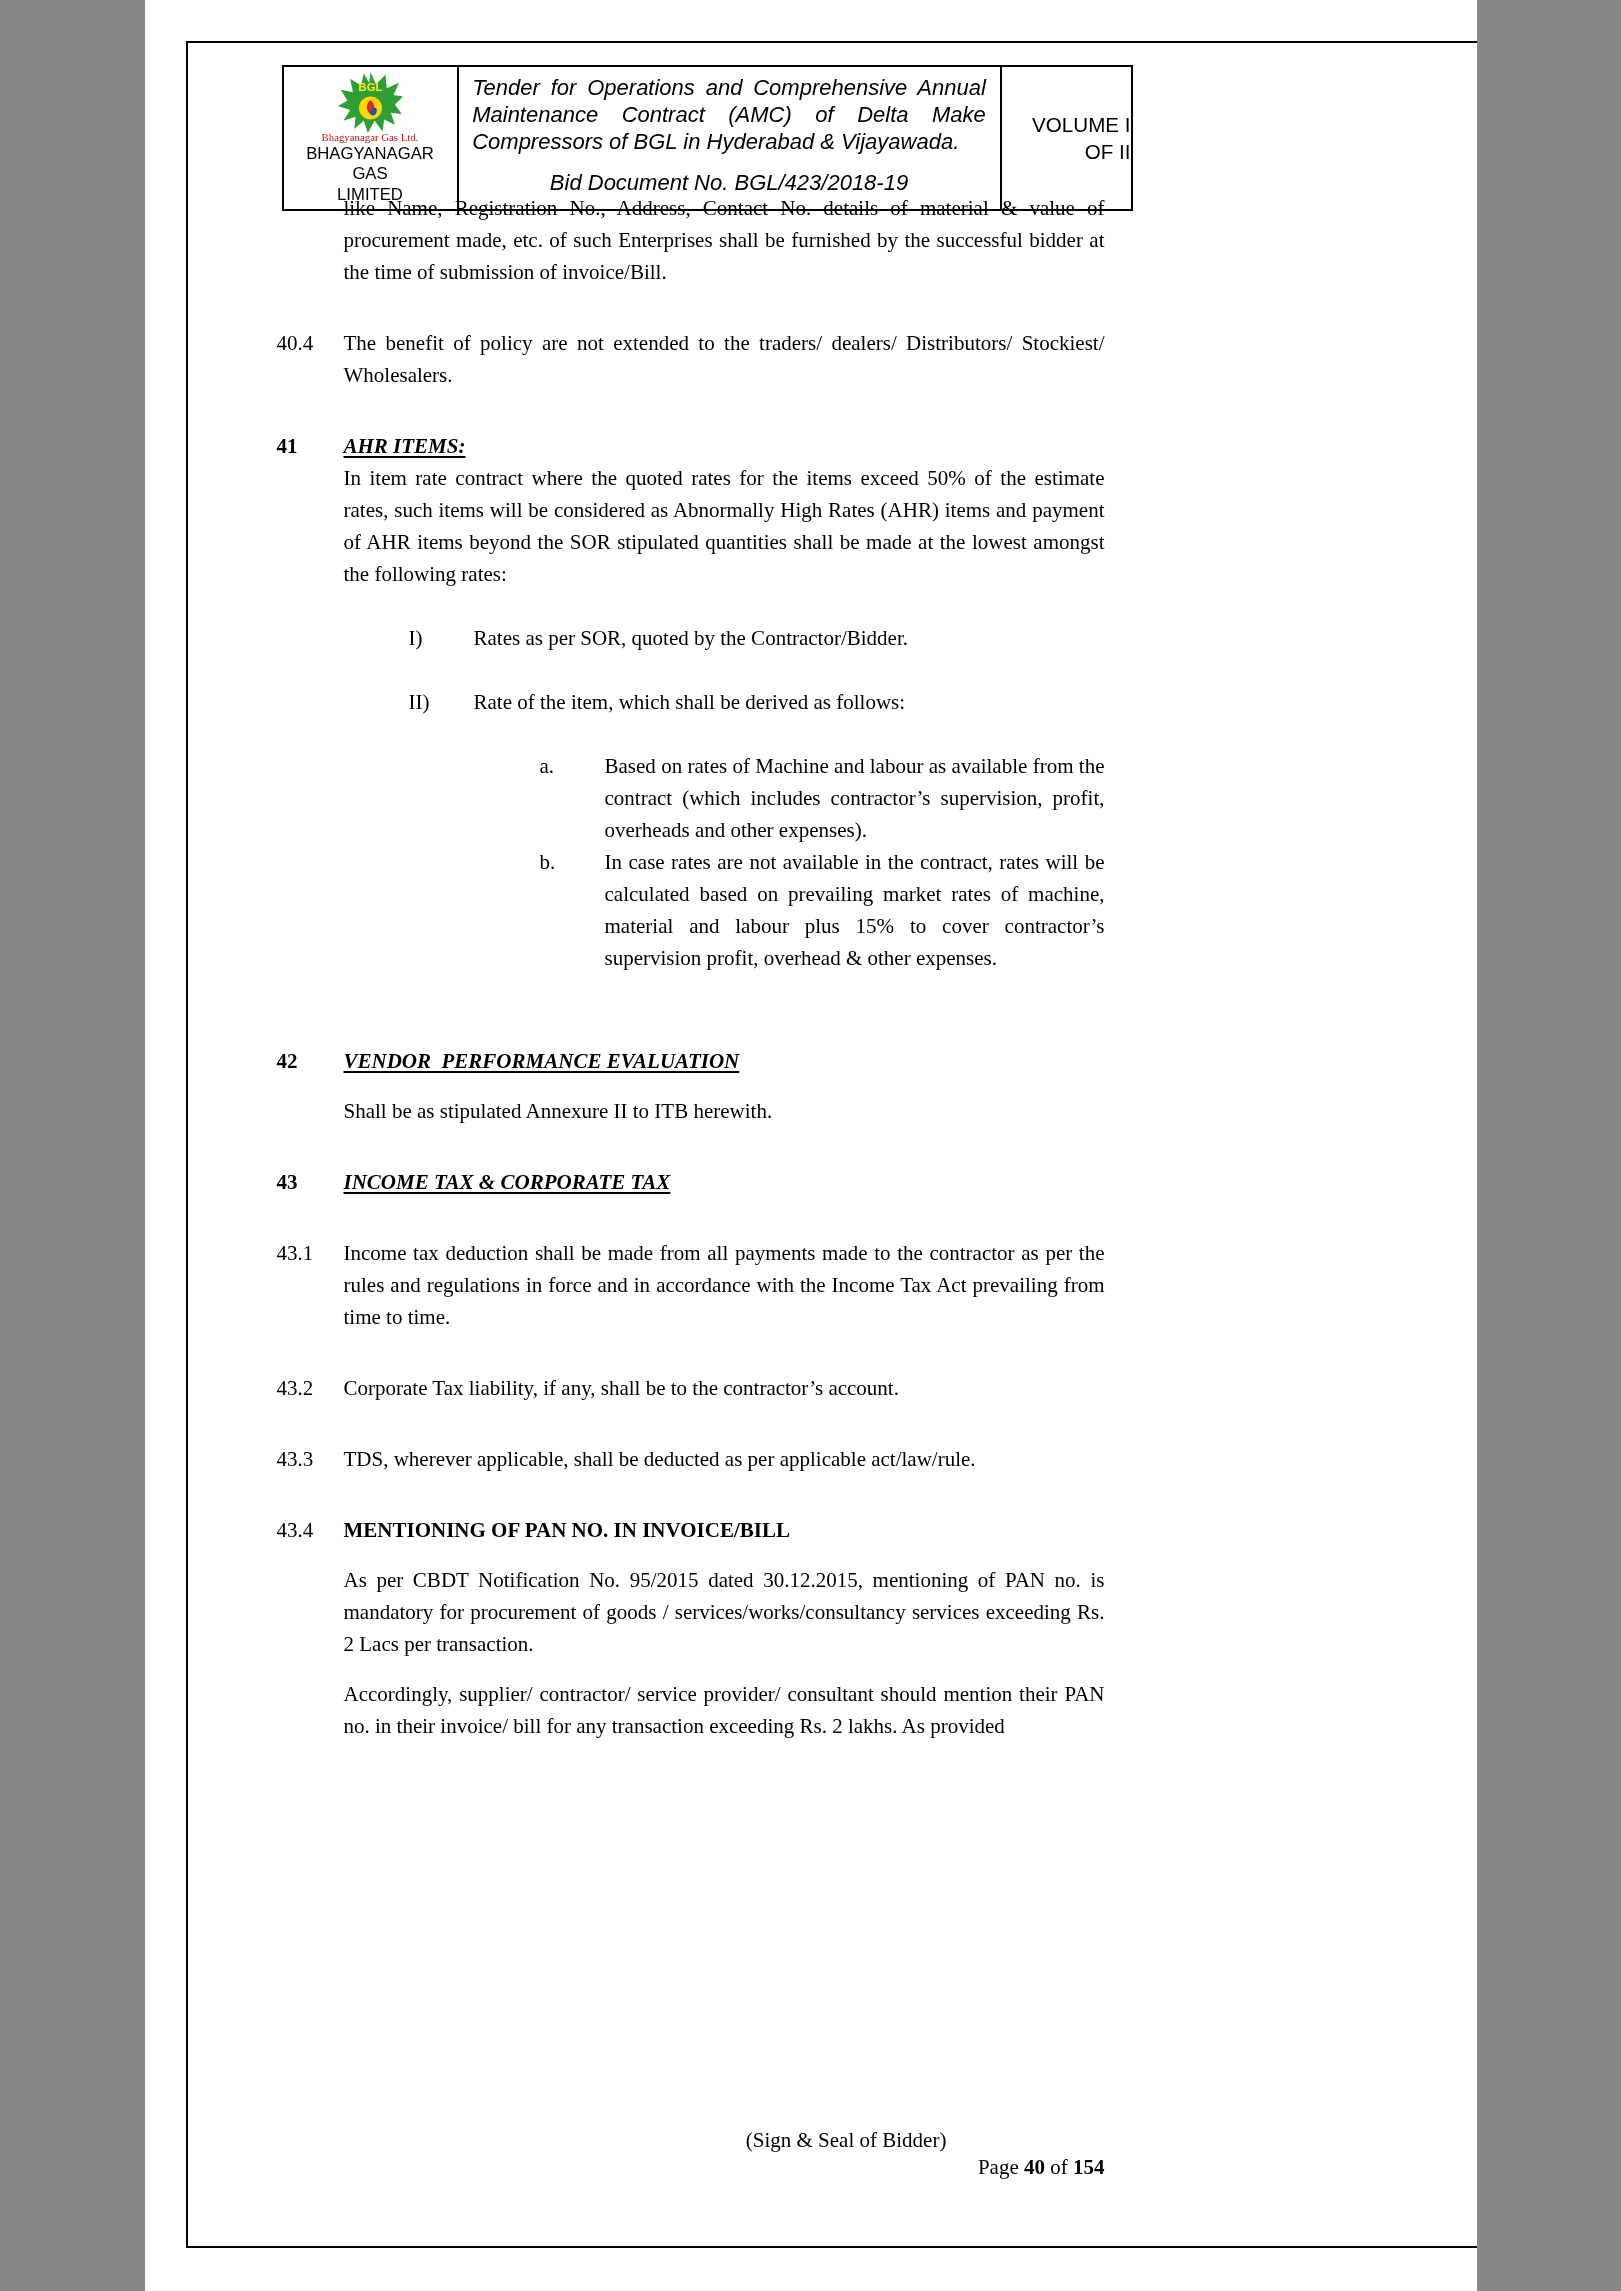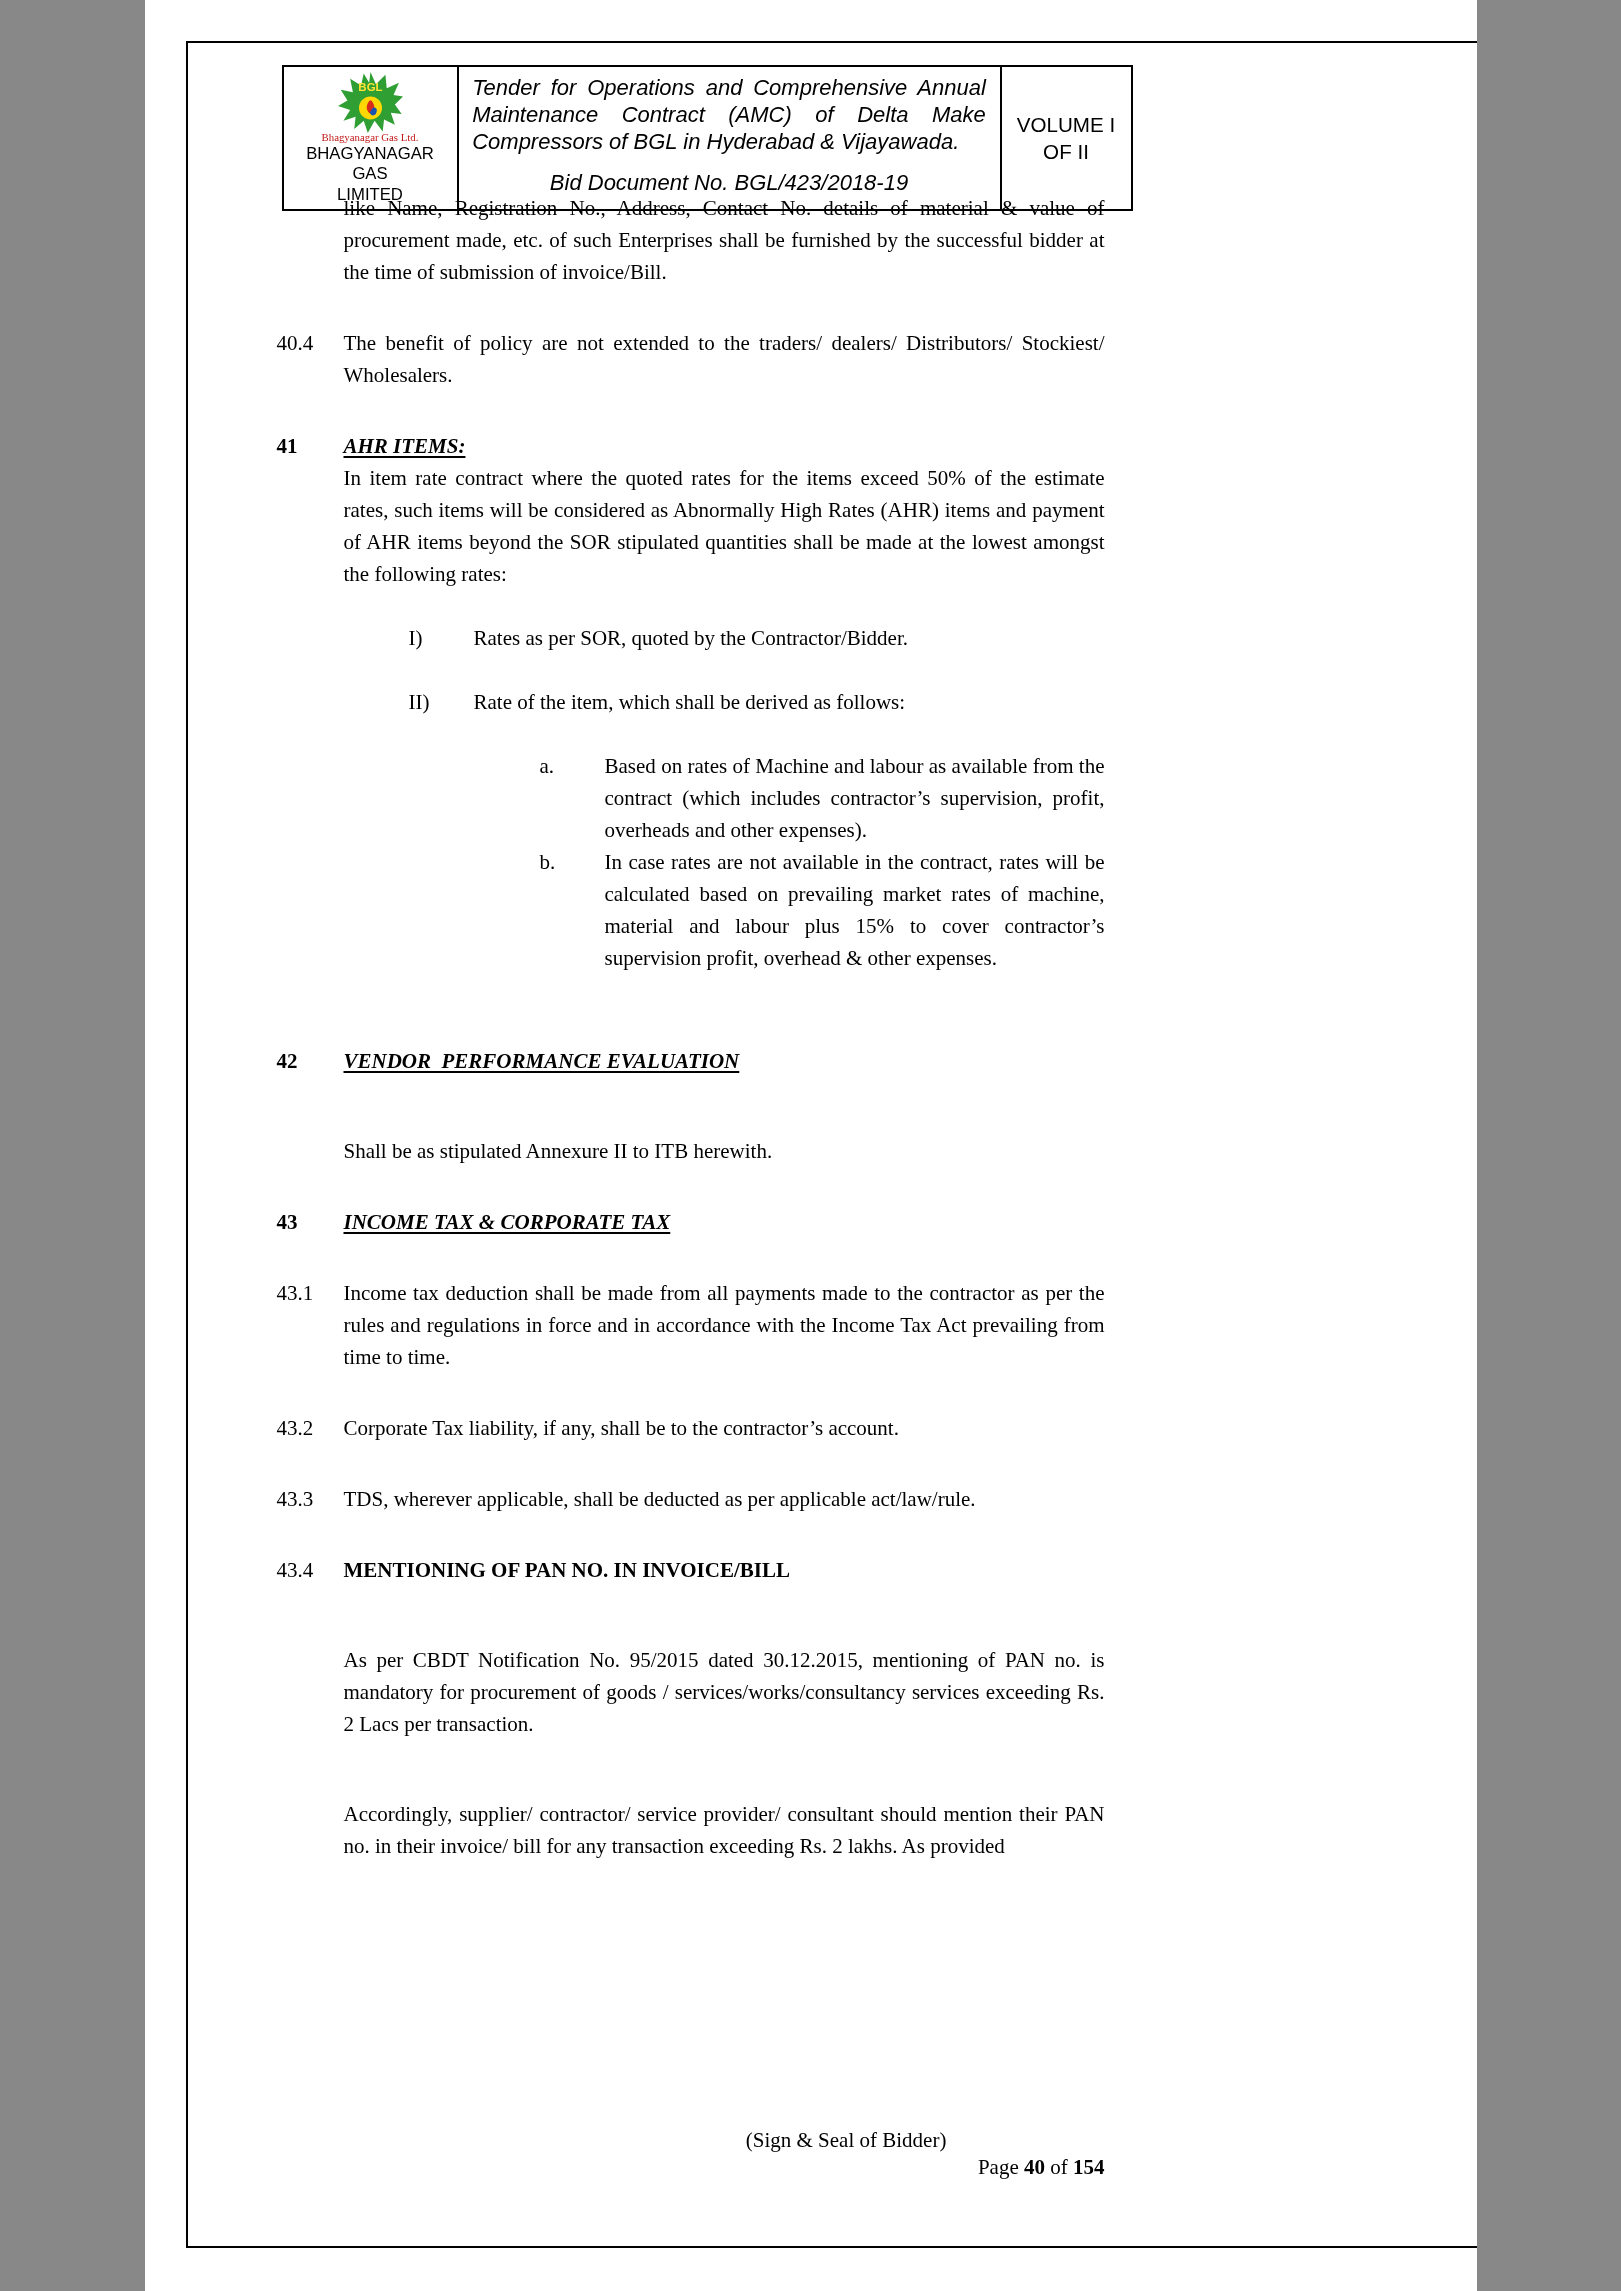--- a/index.html
+++ b/index.html
@@ -67,21 +67,21 @@
     font-size: 22px;
     line-height: 27px;
     text-align: center;
     margin-top: 14px;
   }
   .volume-cell {
     flex: 1;
     display: flex;
     flex-direction: column;
     justify-content: center;
-    align-items: center;
+    align-items: flex-end;
   }
   .volume-cell div {
     font-family: "Liberation Sans", sans-serif;
     font-size: 20.6px;
     line-height: 27.4px;
   }
   
   .content {
     position: absolute;
     left: 132px; top: 192px;
@@ -104,21 +104,21 @@
     font-style: italic;
   }
   .heading-plain { font-weight: bold; white-space: pre-wrap; }
   .li { display: flex; margin-left: 65px; margin-top: 32px; }
   .lnum { width: 65px; flex-shrink: 0; }
   .ltxt { flex: 1; min-width: 0; text-align: justify; }
   .sli { display: flex; margin-left: 196px; }
   .sli.gap-top { margin-top: 32px; }
   .snum { width: 65px; flex-shrink: 0; }
   .stxt { flex: 1; min-width: 0; text-align: justify; }
-  .spacer-para { margin-top: 58px; }
+  .spacer-para { margin-top: 18px; }
   
   .footer {
     position: absolute;
     left: 132px; top: 2127px;
     width: 828px;
     display: flex;
     justify-content: flex-end;
     font-size: 21px;
     line-height: 27.4px;
   }

